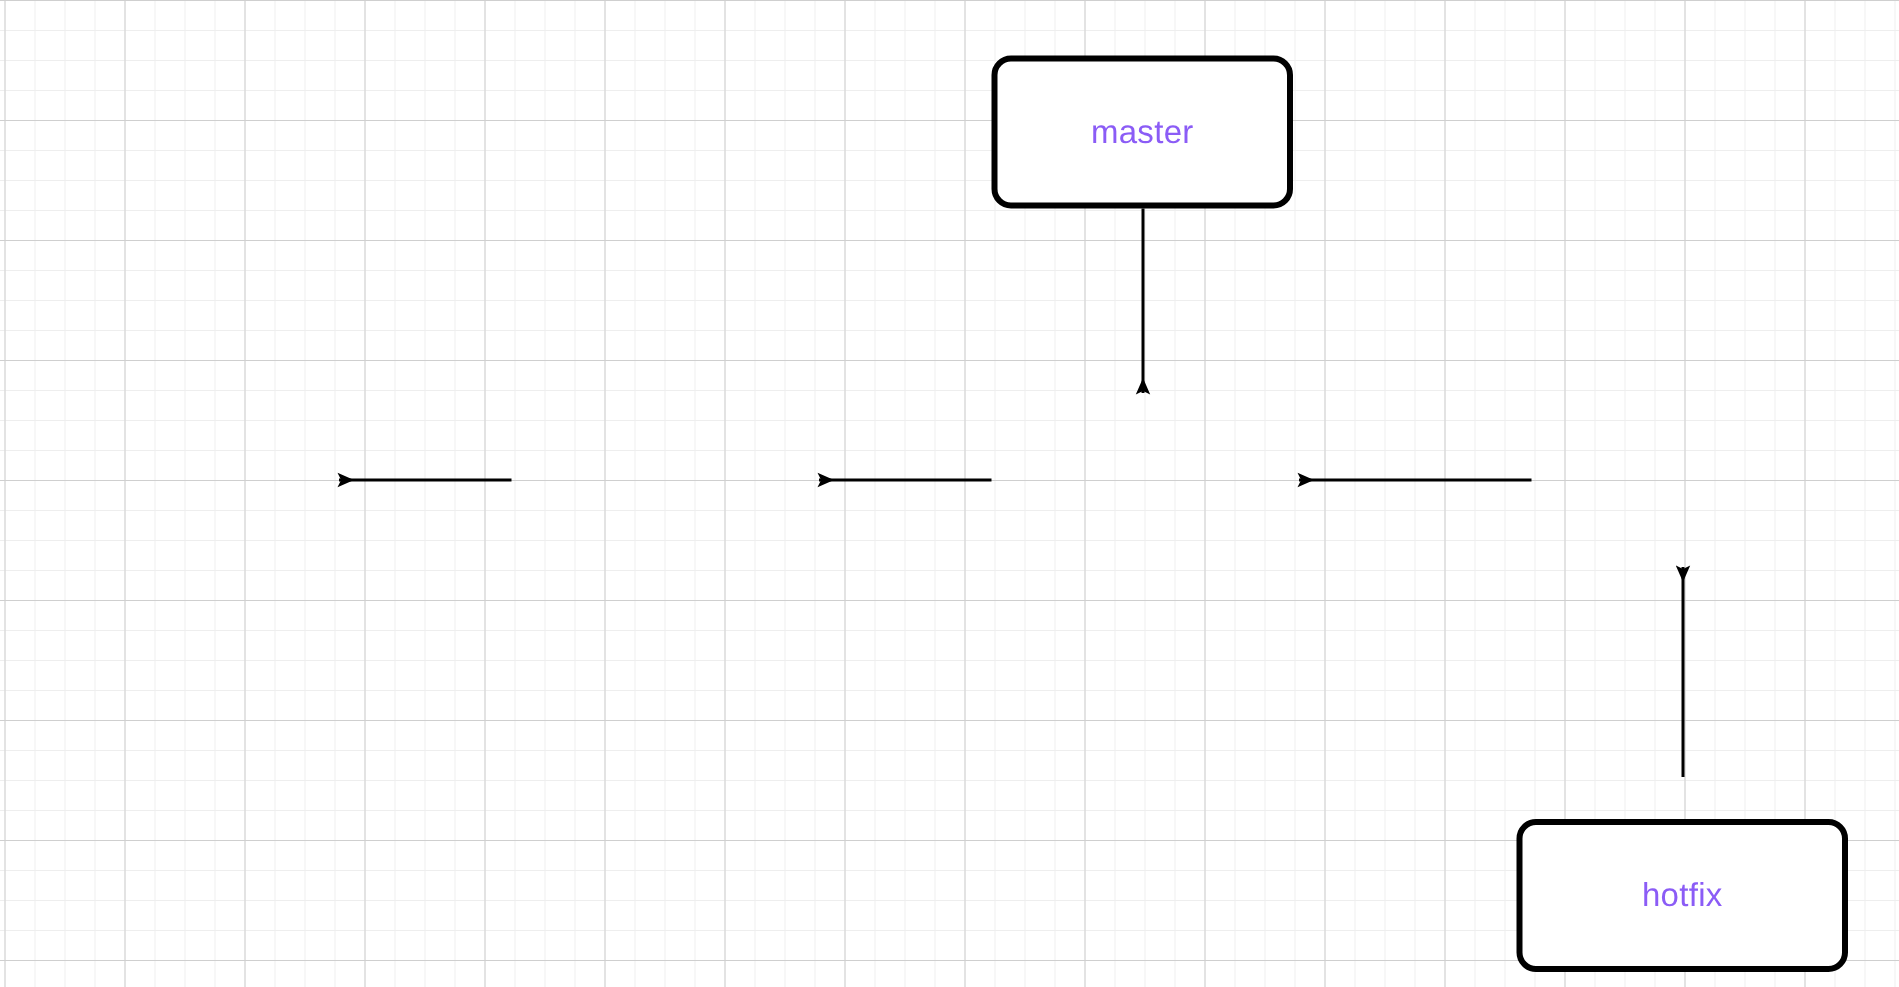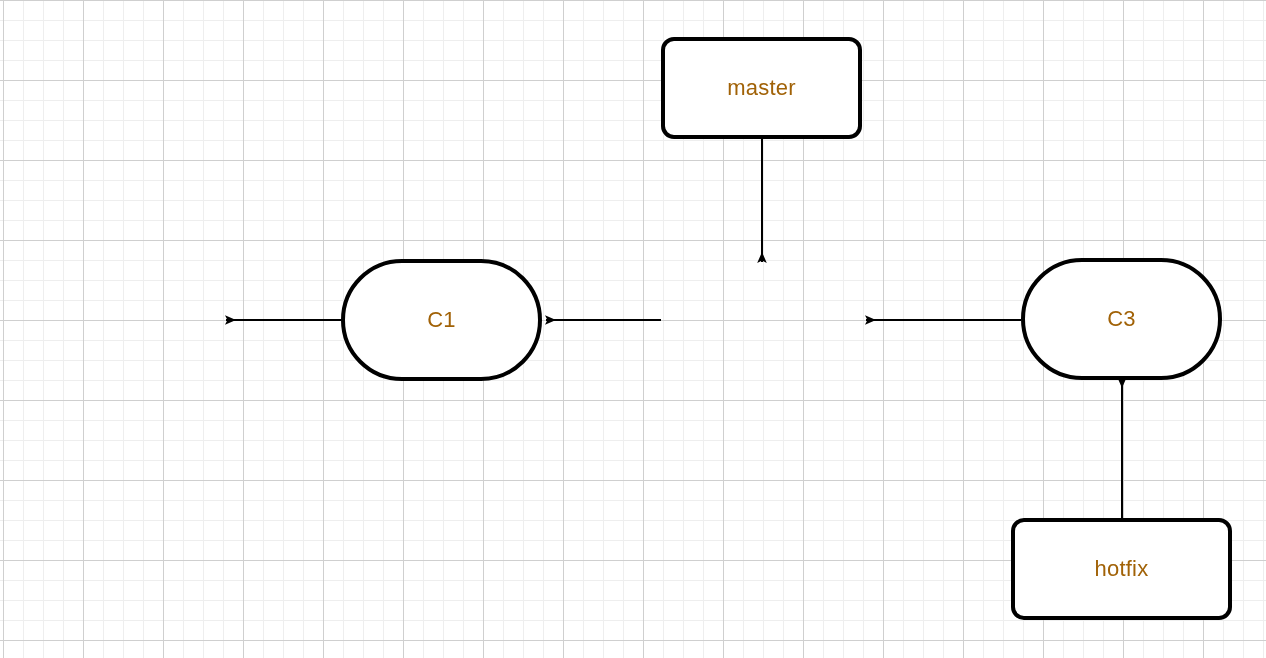--- a/index.html
+++ b/index.html
@@ -32,21 +32,21 @@
     pointer-events: none;
   }
   .node {
     position: absolute;
     box-sizing: border-box;
     background: #ffffff;
     border: 4px solid #000000;
     display: flex;
     align-items: center;
     justify-content: center;
-    color: #a16207;
+    color: #8b5cf6;
     font-size: 22px;
     line-height: 1;
     letter-spacing: 0.2px;
   }
   .commit-node {
     border-radius: 61px;
   }
   .branch-node {
     border-radius: 13px;
   }
@@ -69,30 +69,24 @@
     <g id="edges">
         <line x1="341" y1="320" x2="226" y2="320" stroke="#000000" stroke-width="2" marker-end="url(#arrowhead)"></line>
         <line x1="661" y1="320" x2="546" y2="320" stroke="#000000" stroke-width="2" marker-end="url(#arrowhead)"></line>
         <line x1="1021" y1="320" x2="866" y2="320" stroke="#000000" stroke-width="2" marker-end="url(#arrowhead)"></line>
         <line x1="762" y1="139" x2="762" y2="262" stroke="#000000" stroke-width="2" marker-end="url(#arrowhead)"></line>
         <line x1="1122" y1="518" x2="1122" y2="378" stroke="#000000" stroke-width="2" marker-end="url(#arrowhead)"></line>
       </g>
   </svg>
 
 
-  <div class="node commit-node" style="left: 341px; top: 259px; width: 201px; height: 122px;">
-    <span class="node-label">C1</span>
-  </div>
 
 
-  <div class="node commit-node" style="left: 1021px; top: 258px; width: 201px; height: 122px;">
-    <span class="node-label">C3</span>
-  </div>
 
   <div class="node branch-node" style="left: 661px; top: 37px; width: 201px; height: 102px;">
     <span class="node-label">master</span>
   </div>
 
-  <div class="node branch-node" style="left: 1011px; top: 518px; width: 221px; height: 102px;">
+  <div class="node branch-node" style="left: 1011px; top: 546px; width: 221px; height: 102px;">
     <span class="node-label">hotfix</span>
   </div>
 
 </div>
 
 </body></html>

